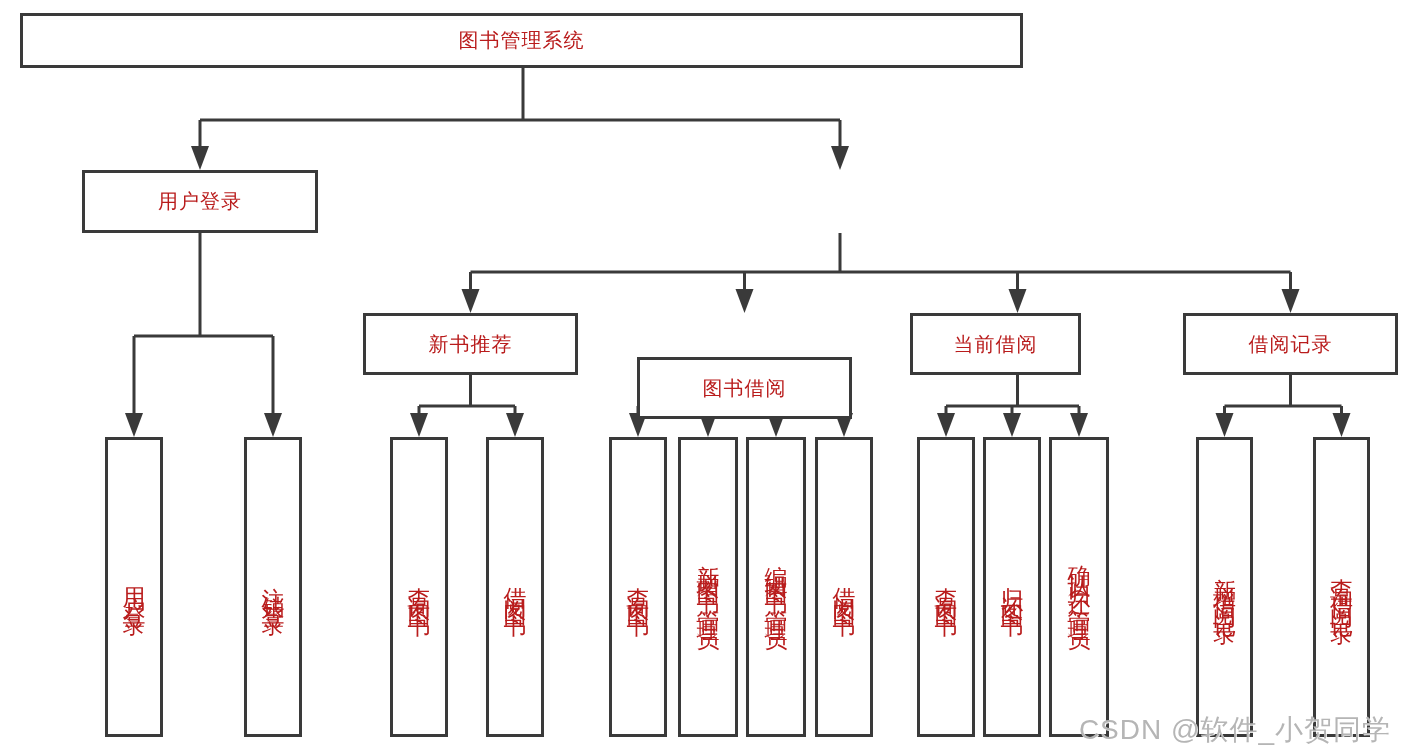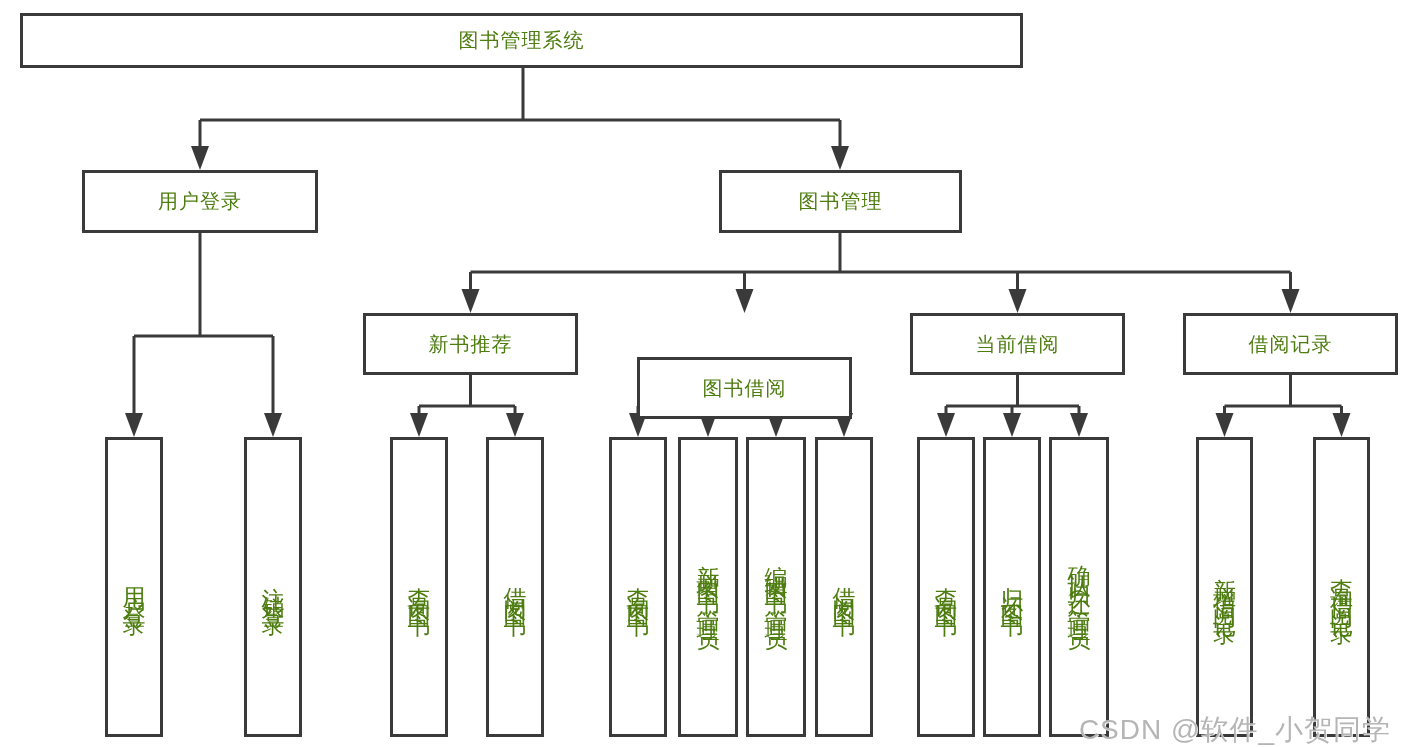--- a/index.html
+++ b/index.html
@@ -22,41 +22,41 @@
     height: 747px;
   }
   .node {
     position: absolute;
     background: #ffffff;
     border: 3px solid #3a3a3a;
     box-sizing: border-box;
     display: flex;
     align-items: center;
     justify-content: center;
-    color: #4d7c0f;
+    color: #b91c1c;
     font-size: 20px;
     letter-spacing: 1px;
     white-space: nowrap;
   }
   .leaf {
     writing-mode: vertical-rl;
     text-orientation: mixed;
     font-size: 23px;
     letter-spacing: 9px;
     line-height: 1;
   }
   
   .n-root           { left: 20px;   top: 13px;  width: 1003px; height: 55px; }
   
   .n-user-login     { left: 82px;   top: 170px; width: 236px;  height: 63px; }
   .n-book-mgmt      { left: 719px;  top: 170px; width: 243px;  height: 63px; }
   
   .n-new-book-rec   { left: 363px;  top: 313px; width: 215px;  height: 62px; }
   .n-book-borrow    { left: 637px;  top: 313px; width: 215px;  height: 62px; margin-top: 44px; }
-  .n-current-borrow { left: 910px;  top: 313px; width: 215px;  height: 62px; }
+  .n-current-borrow { left: 910px;  top: 313px; width: 171px;  height: 62px; }
   .n-borrow-record  { left: 1183px; top: 313px; width: 215px;  height: 62px; }
   
   .n-leaf-user-login { left: 105px;  top: 437px; width: 58px; height: 300px; }
   .n-leaf-logout     { left: 244px;  top: 437px; width: 58px; height: 300px; }
   .n-leaf-nbr-query  { left: 390px;  top: 437px; width: 58px; height: 300px; }
   .n-leaf-nbr-borrow { left: 486px;  top: 437px; width: 58px; height: 300px; }
   .n-leaf-bb-query   { left: 609px;  top: 437px; width: 58px; height: 300px; }
   .n-leaf-bb-add     { left: 678px;  top: 437px; width: 60px; height: 300px; }
   .n-leaf-bb-edit    { left: 746px;  top: 437px; width: 60px; height: 300px; }
   .n-leaf-bb-borrow  { left: 815px;  top: 437px; width: 58px; height: 300px; }
@@ -124,21 +124,20 @@
     <g>
       <path d="M1290.5 375 V406 M1224.5 406 H1341.5 M1224.5 406 V415 M1341.5 406 V415"></path>
       <polygon points="1215.5,413 1233.5,413 1224.5,437"></polygon>
       <polygon points="1332.5,413 1350.5,413 1341.5,437"></polygon>
     </g>
   </svg>
 
   <div class="node n-root">图书管理系统</div>
 
   <div class="node n-user-login">用户登录</div>
-  <div class="node n-book-mgmt">图书管理</div>
 
   <div class="node n-new-book-rec">新书推荐</div>
   <div class="node n-book-borrow">图书借阅</div>
   <div class="node n-current-borrow">当前借阅</div>
   <div class="node n-borrow-record">借阅记录</div>
 
   <div class="node leaf n-leaf-user-login">用户登录</div>
   <div class="node leaf n-leaf-logout">注销登录</div>
 
   <div class="node leaf n-leaf-nbr-query">查询图书</div>

